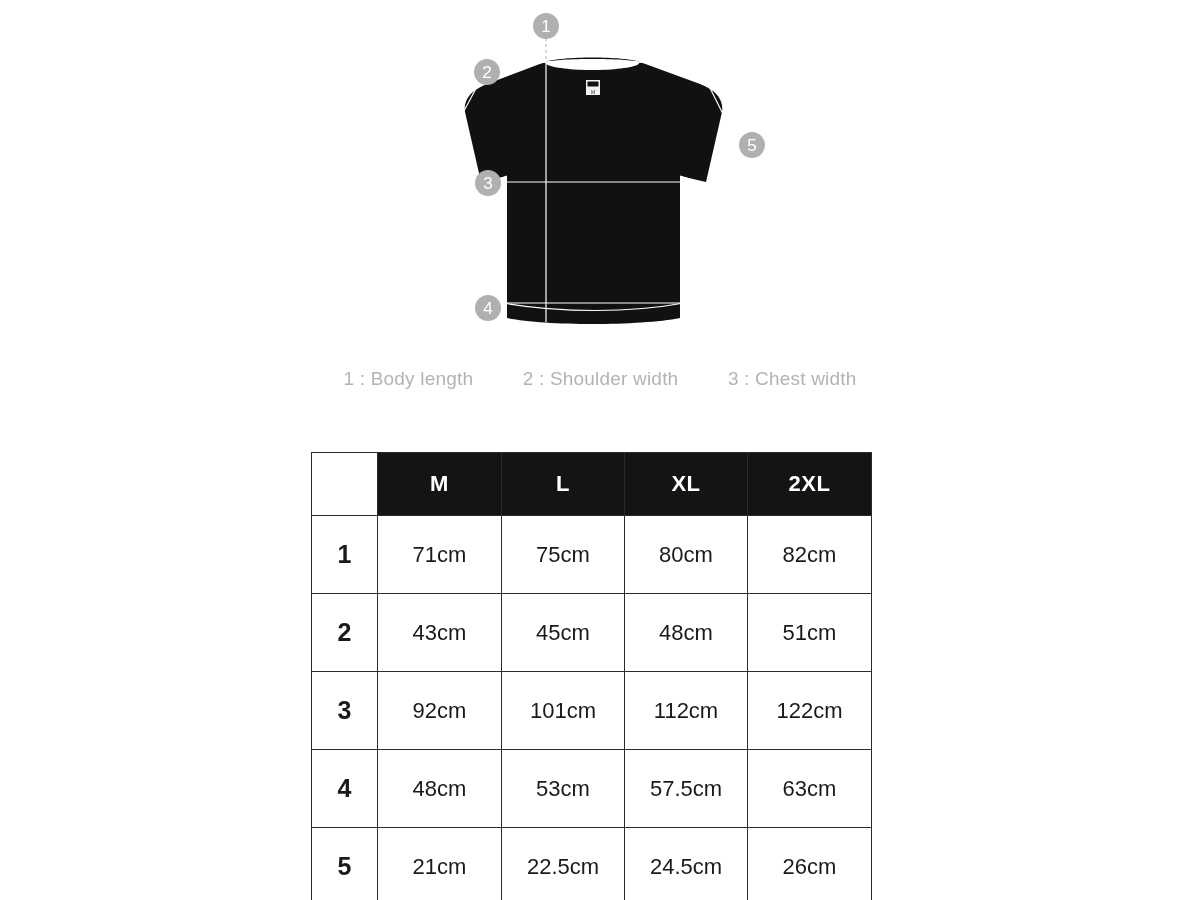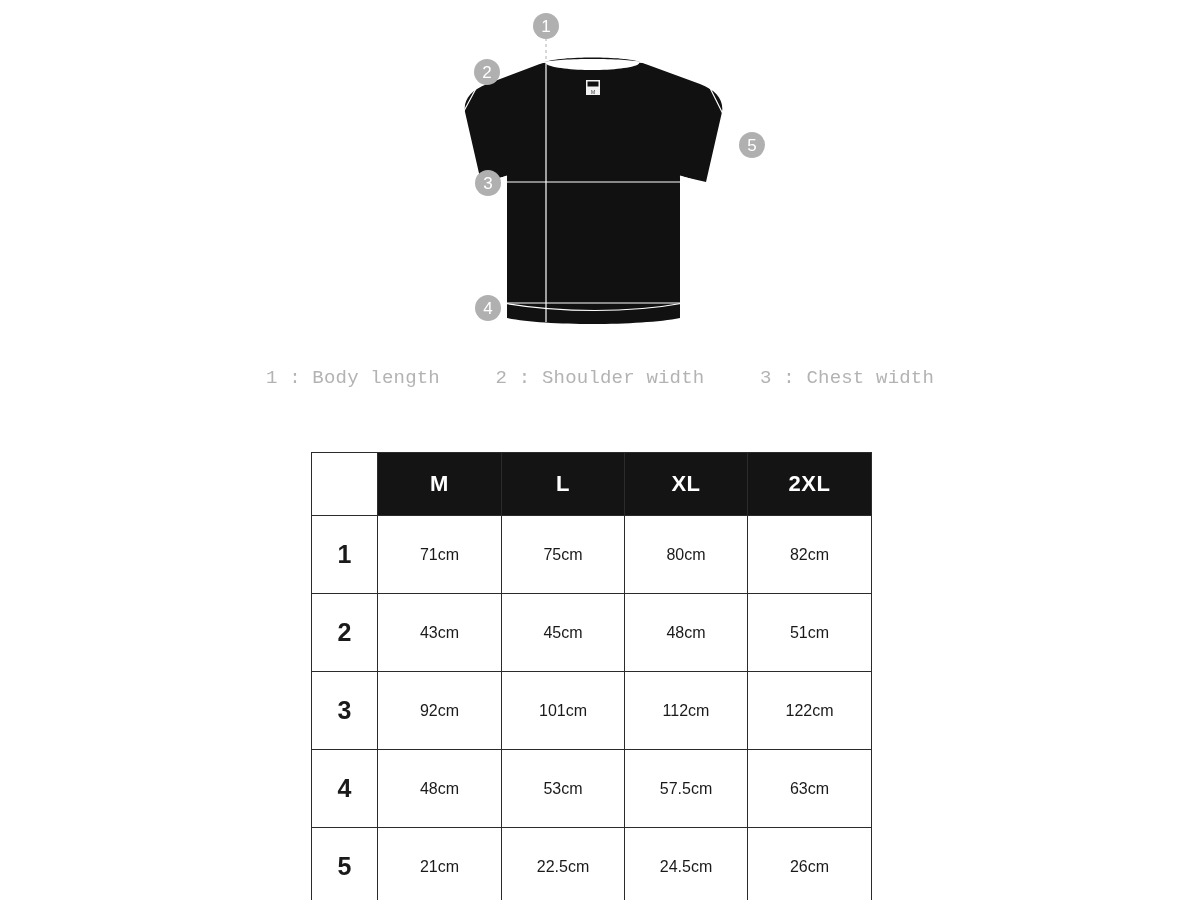--- a/index.html
+++ b/index.html
@@ -36,21 +36,20 @@
   .legend {
     position: absolute;
     left: 0;
     top: 358px;
     width: 1200px;
     text-align: center;
     color: #b3b3b3;
     font-size: 19px;
     letter-spacing: 0.2px;
     line-height: 41px;
-    font-family: Liberation Mono, monospace;
   }
   .legend-row {
     display: block;
     white-space: nowrap;
   }
   .legend-item {
     display: inline-block;
     margin: 0 22px;
   }
 
@@ -85,21 +84,21 @@
     background: #ffffff;
     border-right: 1px solid #2b2b2b;
     border-top: 1px solid #2b2b2b;
     border-left: 1px solid #2b2b2b;
     border-bottom: 1px solid #2b2b2b;
   }
   .size-table tbody td {
     height: 75px;
     background: #ffffff;
     color: #1a1a1a;
-    font-size: 16px;
+    font-size: 22px;
   }
   .size-table tbody td.rowhead {
     font-size: 25px;
     font-weight: bold;
   }
   col.c0 { width: 66px; }
   col.c1 { width: 124px; }
   col.c2 { width: 123px; }
   col.c3 { width: 123px; }
   col.c4 { width: 124px; }

